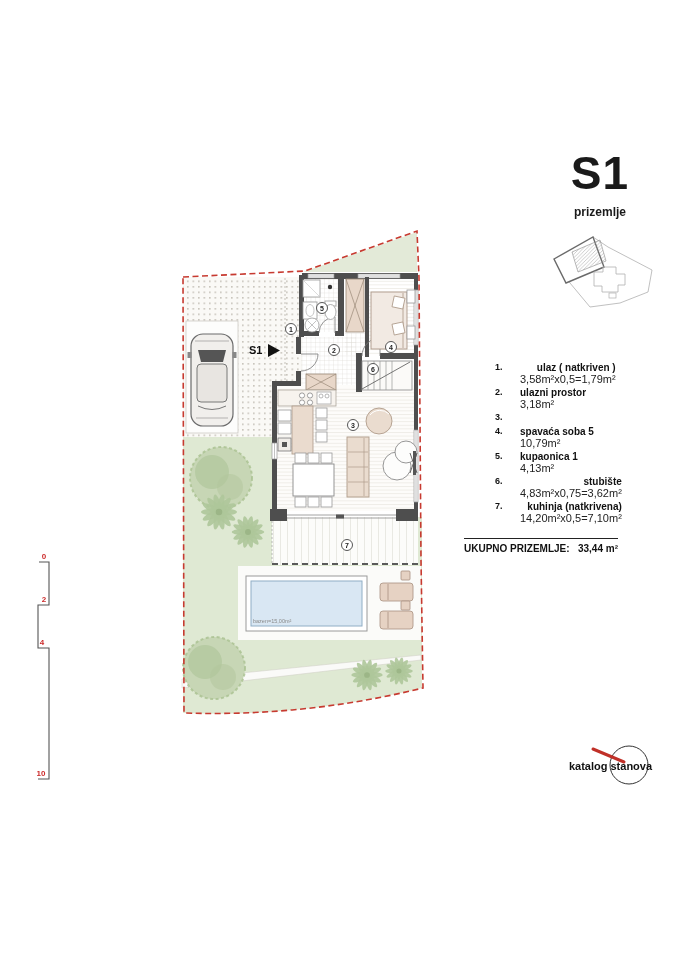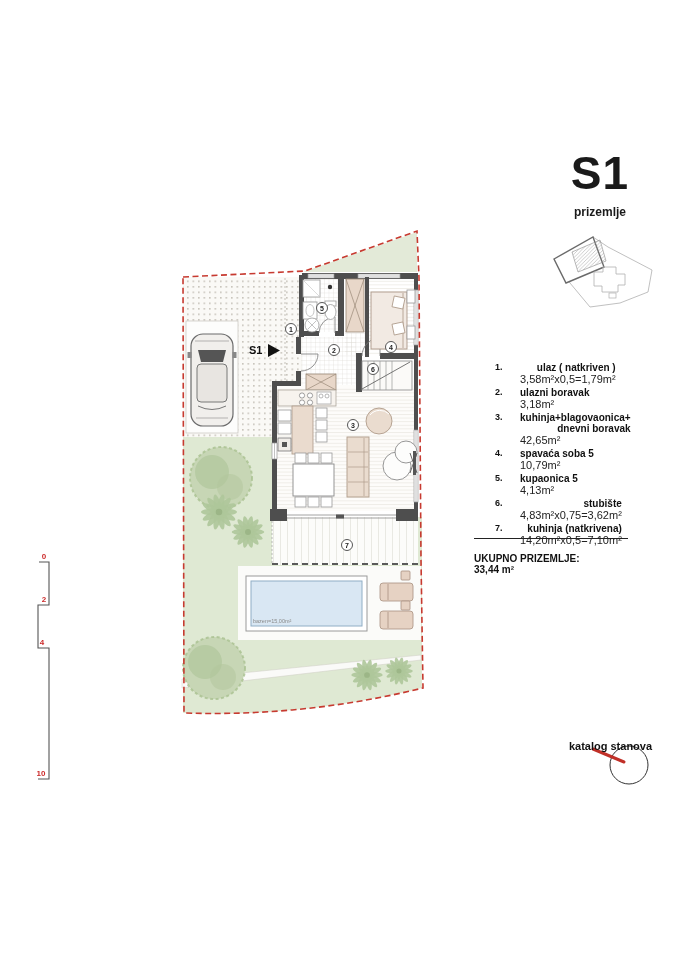--- a/index.html
+++ b/index.html
@@ -10,24 +10,24 @@
   #title-block{position:absolute;left:540px;top:150px;width:120px;text-align:center;}
   #title-unit{font-size:46px;line-height:46px;font-weight:bold;letter-spacing:1px;color:#1a1a1a;}
   #title-floor{font-size:12px;font-weight:bold;margin-top:9px;color:#1a1a1a;}
   #legend{position:absolute;left:478px;top:362px;width:175px;}
   .leg-item{display:flex;margin-bottom:3px;}
   .leg-n{width:27px;text-align:left;padding-left:17px;box-sizing:border-box;
          font-weight:bold;font-size:9px;line-height:11px;flex:0 0 27px;}
   .leg-body{margin-left:15px;}
   .leg-label{font-weight:bold;font-size:10px;line-height:11px;text-align:right;}
   .leg-area{font-size:11px;line-height:10px;margin-top:1px;color:#222;}
-  #total-row{position:absolute;left:474px;top:538px;width:154px;border-top:1.2px solid #222;
-             padding-top:14px;display:flex;justify-content:space-between;flex-direction:column;}
+  #total-row{position:absolute;left:464px;top:538px;width:154px;border-top:1.2px solid #222;
+             padding-top:4px;display:flex;justify-content:space-between;}
   #total-label,#total-value{font-weight:bold;font-size:10px;}
-  #katalog-label{position:absolute;left:553px;top:740px;width:115px;text-align:center;
+  #katalog-label{position:absolute;left:553px;top:760px;width:115px;text-align:center;
                  font-weight:bold;font-size:11px;}
   
   .mk-t{font:bold 7px "Liberation Sans",sans-serif;fill:#222;text-anchor:middle;}
   .s1-t{font:bold 11px "Liberation Sans",sans-serif;fill:#111;}
   .pool-t{font:5.5px "Liberation Sans",sans-serif;fill:#8a8a8a;}
   .scale-t{font:bold 8px "Liberation Sans",sans-serif;fill:#cc2a2a;text-anchor:middle;}
 </style>
 </head>
 <body>
 
@@ -320,45 +320,40 @@
     <span class="leg-n">1.</span>
     <div class="leg-body">
           <div class="leg-label">ulaz ( natkriven )</div>
           <div class="leg-label"></div>
           <div class="leg-area">3,58m²x0,5=1,79m²</div>
         </div>
   </div>
   <div class="leg-item">
     <span class="leg-n">2.</span>
     <div class="leg-body">
-          <div class="leg-label">ulazni boravak</div>
+          <div class="leg-label">ulazni prostor</div>
           <div class="leg-label"></div>
           <div class="leg-area">3,18m²</div>
         </div>
   </div>
   <div class="leg-item">
     <span class="leg-n">3.</span>
-    <div class="leg-body">
-          <div class="leg-label">kuhinja+blagovaonica+</div>
-          <div class="leg-label">dnevni boravak</div>
-          <div class="leg-area">42,65m²</div>
-        </div>
   </div>
   <div class="leg-item">
     <span class="leg-n">4.</span>
     <div class="leg-body">
           <div class="leg-label">spavaća soba 5</div>
           <div class="leg-label"></div>
           <div class="leg-area">10,79m²</div>
         </div>
   </div>
   <div class="leg-item">
     <span class="leg-n">5.</span>
     <div class="leg-body">
-          <div class="leg-label">kupaonica 5</div>
+          <div class="leg-label">kupaonica 1</div>
           <div class="leg-label"></div>
           <div class="leg-area">4,13m²</div>
         </div>
   </div>
   <div class="leg-item">
     <span class="leg-n">6.</span>
     <div class="leg-body">
           <div class="leg-label">stubište</div>
           <div class="leg-label"></div>
           <div class="leg-area">4,83m²x0,75=3,62m²</div>

